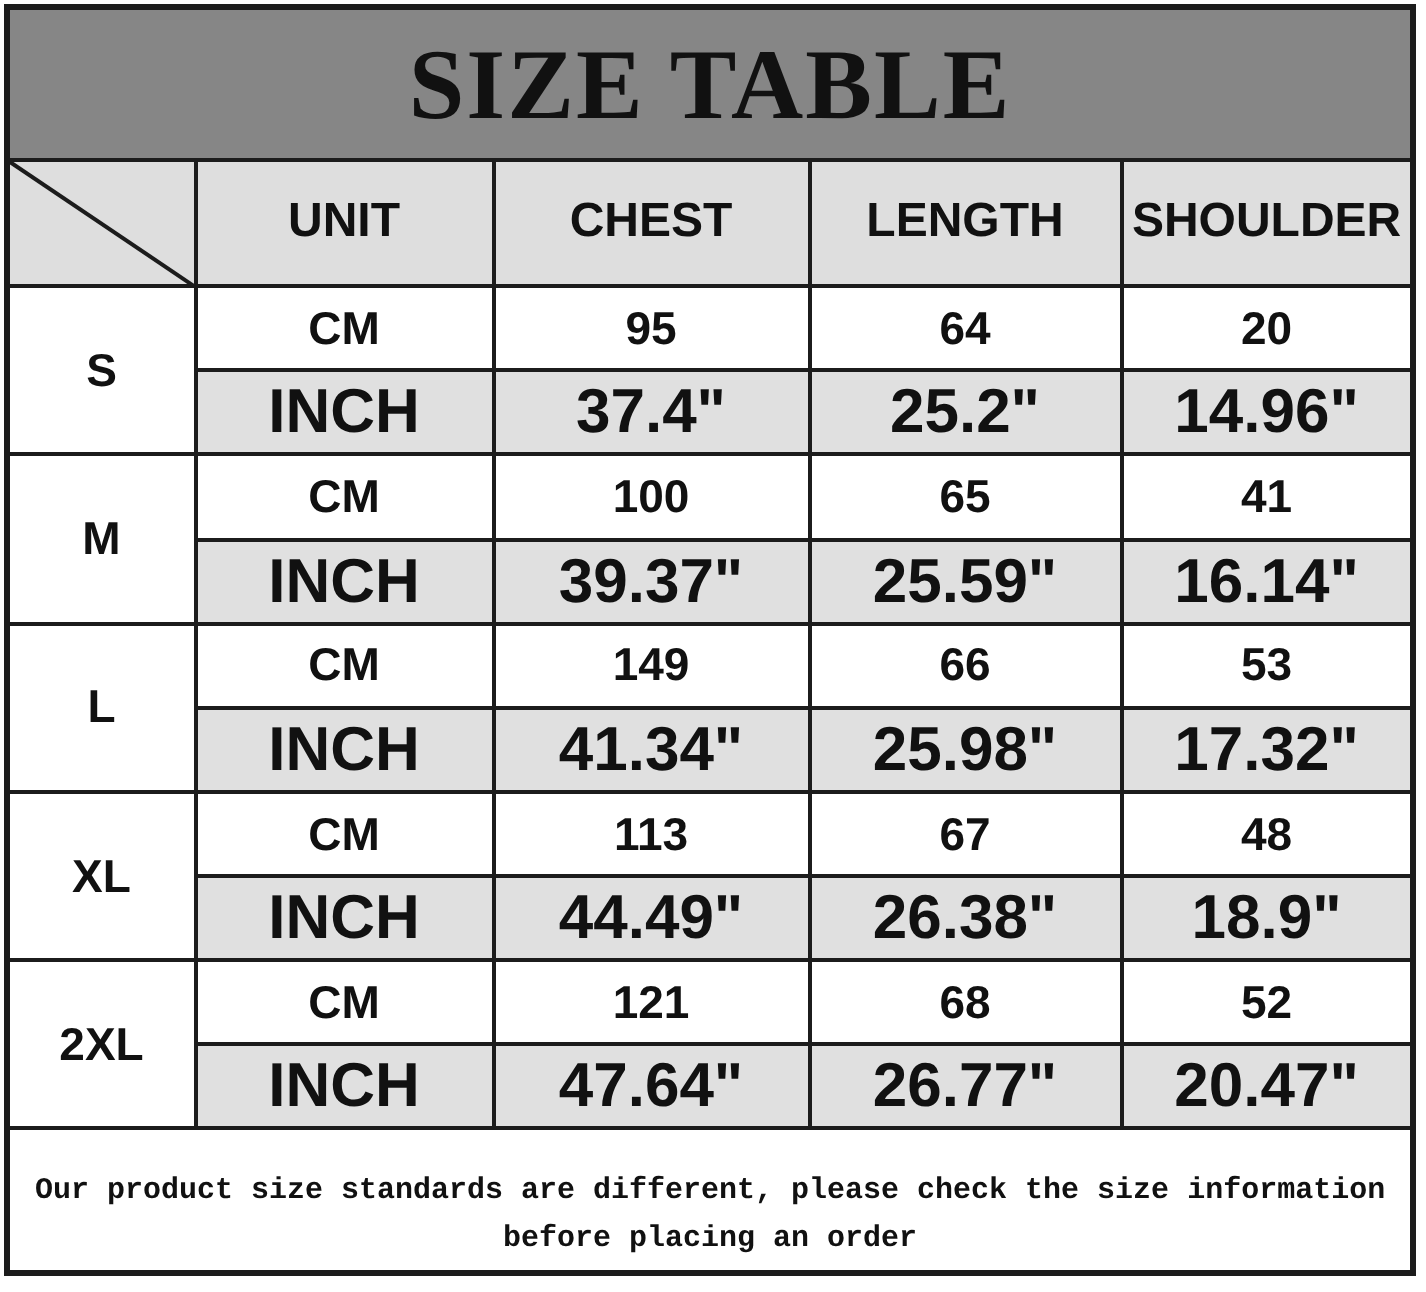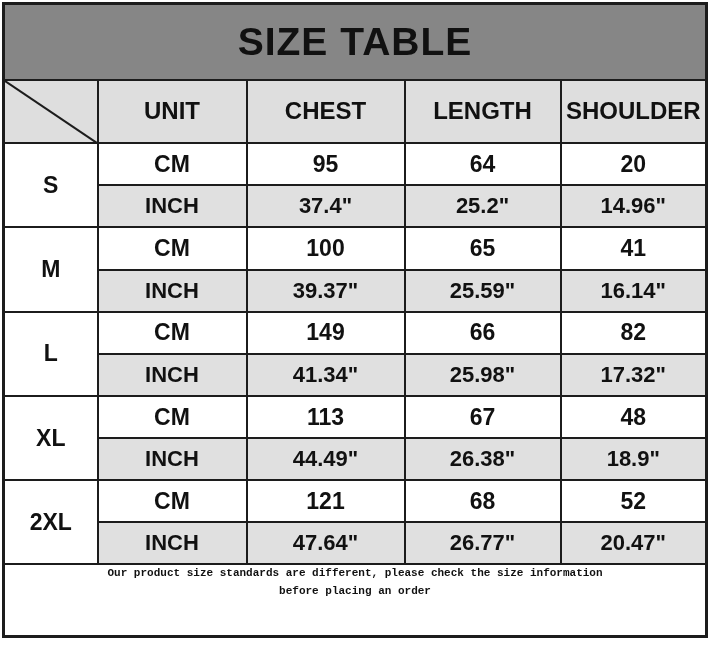--- a/index.html
+++ b/index.html
@@ -26,39 +26,39 @@
     border:2px solid var(--border);
     text-align:center;vertical-align:middle;
     font-family:"Liberation Sans","DejaVu Sans",sans-serif;
     font-weight:bold;color:var(--text);
     overflow:hidden;white-space:nowrap;
     padding:0;
   }
   tr.title-row td{
     background:var(--title-band);
     height:74px;
-    font-size:39px;letter-spacing:1px;
+    font-size:50px;letter-spacing:1px;font-family:Liberation Serif, serif;
   }
   tr.head-row td{
     background:var(--header-cell);
     height:62px;font-size:24px;
   }
   td.diag-cell{
     background:#ffffff;position:relative;padding:0;
   }
   td.diag-cell svg{position:absolute;top:0;left:0;width:100%;height:100%;display:block;}
   tr.cm-row td{background:var(--cm-row);height:41px;font-size:23px;}
-  tr.inch-row td{background:var(--inch-row);height:41px;font-size:22px;}
+  tr.inch-row td{background:var(--inch-row);height:41px;font-size:31px;}
   td.size-cell{background:var(--header-cell);font-size:24px;}
   tr.footer-row td{
     background:#ffffff;height:70px;
     font-family:"Liberation Mono","DejaVu Sans Mono",monospace;
-    font-size:11px;font-weight:bold;
+    font-size:15px;font-weight:bold;
     white-space:normal;line-height:1.55;
-    vertical-align:top;padding-top:0;
+    vertical-align:top;padding-top:19px;
   }
   .footer-line{display:block;}
   col.c-size{width:94px;}
   col.c-unit{width:149px;}
   col.c-chest{width:158px;}
   col.c-length{width:156px;}
   col.c-shoulder{width:146px;}
 </style>
 </head>
 <body>
@@ -116,21 +116,21 @@
       <td>39.37"</td>
       <td>25.59"</td>
       <td>16.14"</td>
     </tr>
 
     <tr class="cm-row">
       <td class="size-cell" rowspan="2">L</td>
       <td>CM</td>
       <td>149</td>
       <td>66</td>
-      <td>82</td>
+      <td>53</td>
     </tr>
     <tr class="inch-row">
       <td>INCH</td>
       <td>41.34"</td>
       <td>25.98"</td>
       <td>17.32"</td>
     </tr>
 
     <tr class="cm-row">
       <td class="size-cell" rowspan="2">XL</td>

